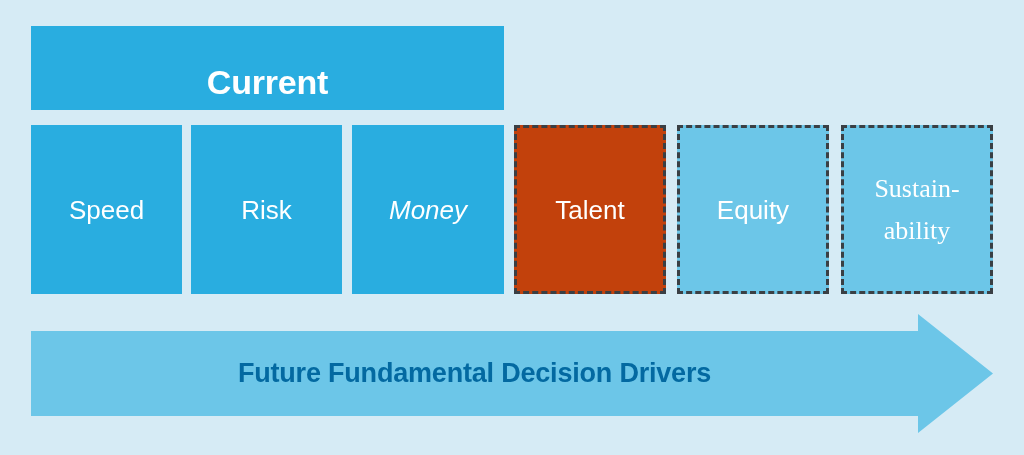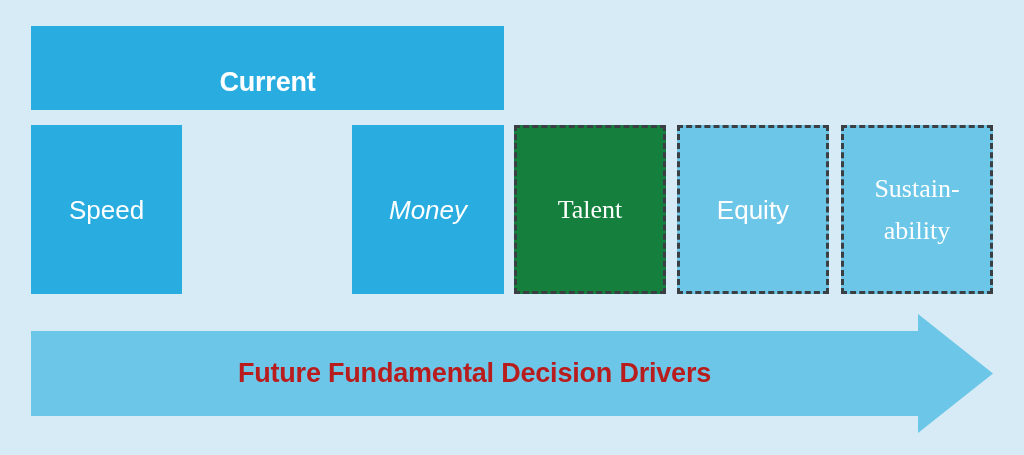--- a/index.html
+++ b/index.html
@@ -30,21 +30,21 @@
     background: #29ade0;
     display: flex;
     flex-direction: column;
     align-items: center;
     justify-content: center;
     box-sizing: border-box;
   }
   .banner-line {
     color: #ffffff;
     font-weight: bold;
-    font-size: 27px;
+    font-size: 34px;
     line-height: 33px;
     letter-spacing: -0.2px;
     white-space: nowrap;
     text-align: center;
     margin-top: 29px;
   }
 
   
   .boxes-row {
     position: absolute;
@@ -93,21 +93,21 @@
   }
   .arrow-label {
     position: absolute;
     left: 0;
     top: 0;
     width: 887px;
     height: 123px;
     display: flex;
     align-items: center;
     justify-content: center;
-    color: #b91c1c;
+    color: #0369a1;
     font-size: 27px;
     font-weight: bold;
     letter-spacing: -0.2px;
     white-space: nowrap;
     pointer-events: none;
     text-align: right;
   }
 </style>
 </head>
 <body style="background: rgb(214, 235, 245);">
@@ -115,24 +115,27 @@
 <div id="diagram" style="background: rgb(214, 235, 245);">
 
   <div class="banner" style="background: rgb(41, 173, 224);">
     <div class="banner-line">Current</div>
   </div>
 
   <div class="boxes-row">
       <div class="driver-box current" style="left: 0px; width: 151px; background: rgb(41, 173, 224);">
         <div class="driver-label">Speed</div>
       </div>
+      <div class="driver-box current" style="left: 160px; width: 151px; background: rgb(41, 173, 224);">
+        <div class="driver-label">Risk</div>
+      </div>
       <div class="driver-box current" style="left: 321px; width: 152px; background: rgb(41, 173, 224); font-style: italic;">
         <div class="driver-label">Money</div>
       </div>
-      <div class="driver-box future" style="left: 483px; width: 152px; background: #15803d; border-color: rgb(58, 63, 68); font-family: Liberation Serif, serif;">
+      <div class="driver-box future" style="left: 483px; width: 152px; background: #c2410c; border-color: rgb(58, 63, 68);">
         <div class="driver-label">Talent</div>
       </div>
       <div class="driver-box future" style="left: 646px; width: 152px; background: rgb(108, 198, 232); border-color: rgb(58, 63, 68);">
         <div class="driver-label">Equity</div>
       </div>
       <div class="driver-box future" style="left: 810px; width: 152px; background: rgb(108, 198, 232); border-color: rgb(58, 63, 68); font-family: Liberation Serif, serif;">
         <div class="driver-label">Sustain-<br>ability</div>
       </div>
     </div>
 

